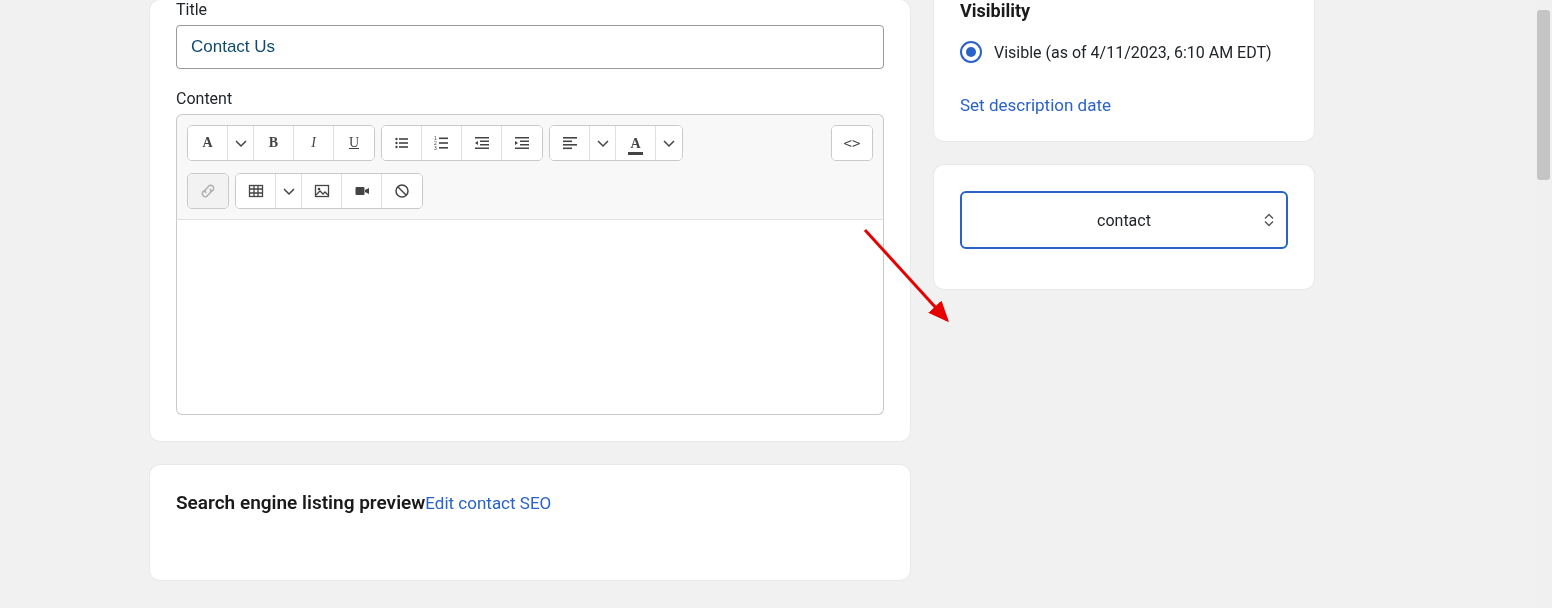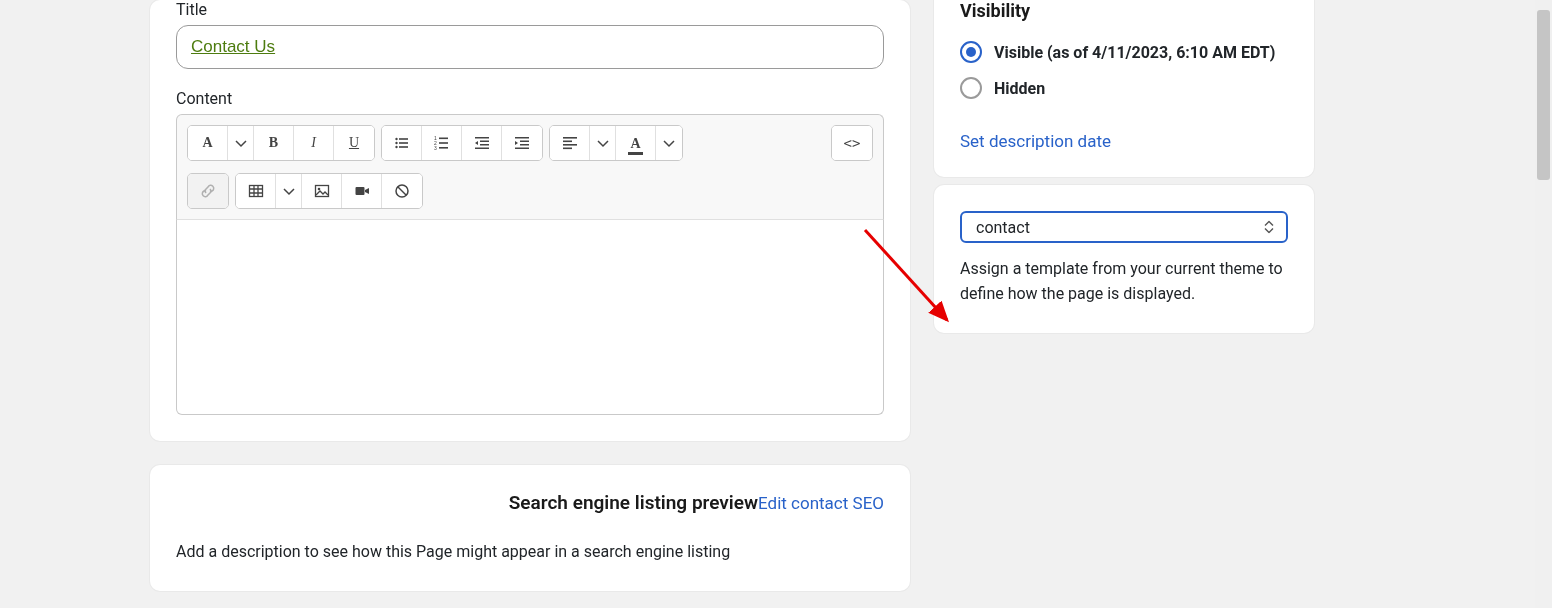--- a/index.html
+++ b/index.html
@@ -25,47 +25,46 @@
     .main-col {
       width: 760px;
       display: flex;
       flex-direction: column;
       gap: 24px;
     }
     .side-col {
       width: 380px;
       display: flex;
       flex-direction: column;
-      gap: 8px;
+      gap: 24px;
     }
     .card {
       background: #ffffff;
       border-radius: 10px;
       padding: 26px;
       box-shadow: 0 0 0 1px rgba(0,0,0,0.03);
     }
     .card.main-editor {
       padding-top: 0;
     }
     .field-label {
       font-size: 16px;
       color: #212529;
       margin-bottom: 6px;
       display: block;
     }
     .title-input {
       width: 100%;
       height: 44px;
       border: 1px solid #9a9a9a;
-      border-radius: 12px;
+      border-radius: 4px;
       padding: 0 14px;
       font-size: 17px;
-      color: #4d7c0f;
+      color: #0c4a6e;
       outline: none;
-      text-decoration: underline;
     }
     .content-wrap {
       margin-top: 20px;
     }
     .toolbar {
       border: 1px solid #c9c9c9;
       border-bottom: none;
       background: #f8f8f8;
       border-radius: 6px 6px 0 0;
       padding: 10px 10px 10px 10px;
@@ -121,23 +120,23 @@
       border-top: 1px solid #e0e0e0;
       border-radius: 0 0 6px 6px;
       height: 196px;
       background: #fff;
     }
     .seo-card {
       padding: 26px 26px 30px 26px;
     }
     .seo-head {
       display: flex;
-      justify-content: flex-end;
+      justify-content: flex-start;
       align-items: center;
-      margin-bottom: 28px;
+      margin-bottom: 36px;
     }
     .seo-title {
       font-size: 19px;
       font-weight: 600;
       color: #1a1a1a;
     }
     .link-text {
       color: #2962c9;
       font-size: 17px;
       cursor: pointer;
@@ -151,21 +150,20 @@
       font-weight: 700;
       margin-bottom: 20px;
       color: #1a1a1a;
     }
     .radio-row {
       display: flex;
       align-items: center;
       gap: 12px;
       margin-bottom: 14px;
       cursor: pointer;
-      font-weight: bold;
     }
     .radio-outer {
       width: 22px;
       height: 22px;
       border: 2px solid #9a9a9a;
       border-radius: 50%;
       display: flex;
       align-items: center;
       justify-content: center;
       flex-shrink: 0;
@@ -190,27 +188,28 @@
     .template-label {
       font-size: 16px;
       color: #212529;
       margin-bottom: 8px;
       display: block;
     }
     .select-wrap {
       position: relative;
       border: 2px solid #2962c9;
       border-radius: 6px;
-      height: 32px;
+      height: 58px;
       display: flex;
       align-items: center;
       padding: 0 14px;
       margin-bottom: 14px;
       background: #fff;
       cursor: pointer;
+      justify-content: center;
     }
     .select-value {
       font-size: 16px;
       color: #212529;
     }
     .select-arrows {
       position: absolute;
       right: 12px;
       top: 50%;
       transform: translateY(-50%);
@@ -430,61 +429,55 @@
 
       </div>
 
     </div>
 
     <div class="card seo-card">
       <div class="seo-head">
         <div class="seo-title">Search engine listing preview</div>
         <a class="link-text">Edit contact SEO</a>
       </div>
-      <div class="seo-desc">Add a description to see how this Page might appear in a search engine listing</div>
     </div>
 
   </div>
 
   <div class="side-col">
 
     <div class="card vis-card">
       <div class="side-title">Visibility</div>
 
       <div class="radio-row">
         <span class="radio-outer selected">
             <span class="radio-inner"></span>
           </span>
         <span class="radio-label">Visible (as of 4/11/2023, 6:10 AM EDT)</span>
       </div>
 
-      <div class="radio-row">
-        <span class="radio-outer"></span>
-        <span class="radio-label">Hidden</span>
-      </div>
 
       <a class="link-text visibility-link">Set description date</a>
     </div>
 
     <div class="card">
 
 
       <div class="select-wrap">
         <span class="select-value">contact</span>
         <span class="select-arrows">
           <svg width="10" height="6" viewBox="0 0 10 6">
               <path d="M1 5l4-4 4 4" fill="none" stroke="currentColor" stroke-width="1.4"></path>
             </svg>
           <svg width="10" height="6" viewBox="0 0 10 6">
               <path d="M1 1l4 4 4-4" fill="none" stroke="currentColor" stroke-width="1.4"></path>
             </svg>
         </span>
       </div>
 
-      <div class="help-text">Assign a template from your current theme to define how the page is displayed.</div>
     </div>
 
   </div>
 
 </div>
 
 <svg class="arrow-annotation" width="120" height="120">
   <defs>
     <marker id="arrowhead" markerWidth="8" markerHeight="8" refX="6" refY="3" orient="auto">
       <path d="M0,0 L7,3 L0,6 Z" fill="#e60000"></path>

